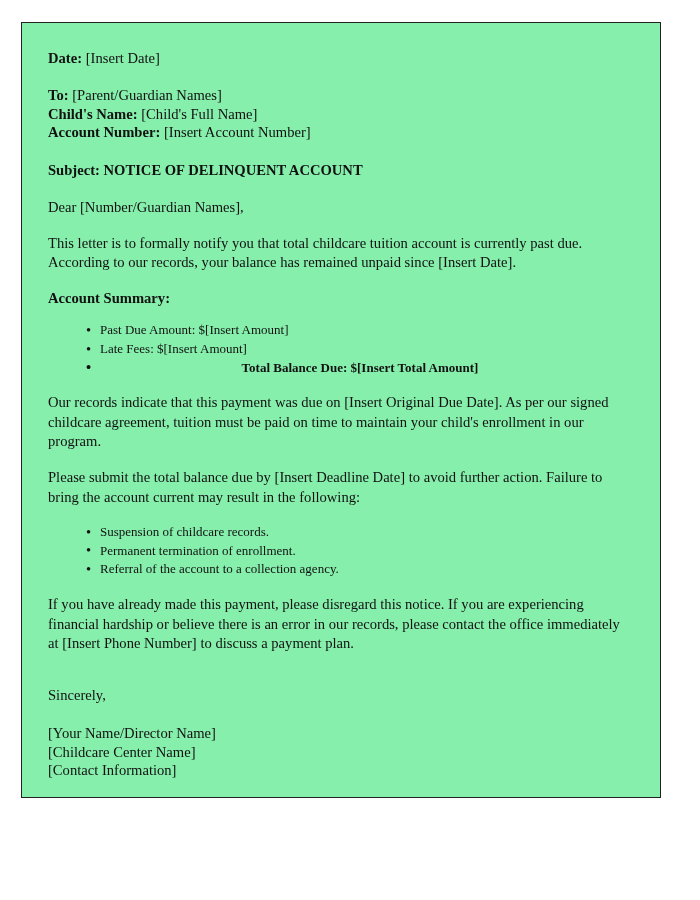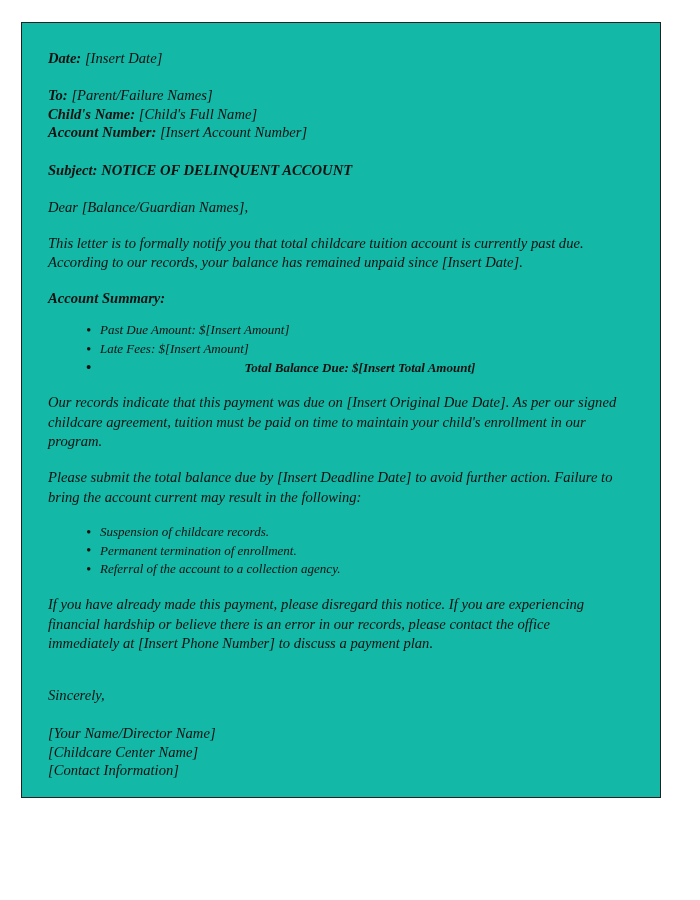--- a/index.html
+++ b/index.html
@@ -16,22 +16,21 @@
   }
 
   .page-frame {
     position: absolute;
     left: 21px;
     top: 22px;
     width: 640px;
     height: 776px;
     border: 1.3px solid #222222;
     box-sizing: border-box;
-    background: #14b8a6;
-    font-style: italic;
+    background: #86efac;
   }
 
   .letter-body {
     padding: 26px 40px 0 26px;
     box-sizing: border-box;
   }
 
   .line {
     font-size: 14.6px;
     line-height: 18.4px;
@@ -80,31 +79,31 @@
 </head>
 <body>
 
 <div class="page-frame">
   <div class="letter-body">
 
     <p class="line"><span class="bold">Date:</span> <span>[Insert Date]</span></p>
 
     <div class="gap-lg"></div>
 
-    <p class="line"><span class="bold">To:</span> <span>[Parent/Failure Names]</span></p>
+    <p class="line"><span class="bold">To:</span> <span>[Parent/Guardian Names]</span></p>
     <p class="line"><span class="bold">Child's Name:</span> <span>[Child's Full Name]</span></p>
     <p class="line"><span class="bold">Account Number:</span> <span>[Insert Account Number]</span></p>
 
     <div class="gap-lg"></div>
 
     <p class="line"><span class="bold">Subject:</span> <span class="bold">NOTICE OF DELINQUENT ACCOUNT</span></p>
 
     <div class="gap-lg"></div>
 
-    <p class="para">Dear [Balance/Guardian Names],</p>
+    <p class="para">Dear [Number/Guardian Names],</p>
 
     <div class="gap-md"></div>
 
     <p class="para">This letter is to formally notify you that total childcare tuition account is currently past due. According to our records, your balance has remained unpaid since [Insert Date].</p>
 
     <div class="gap-md"></div>
 
     <p class="para bold">Account Summary:</p>
 
     <div class="gap-sm"></div>

